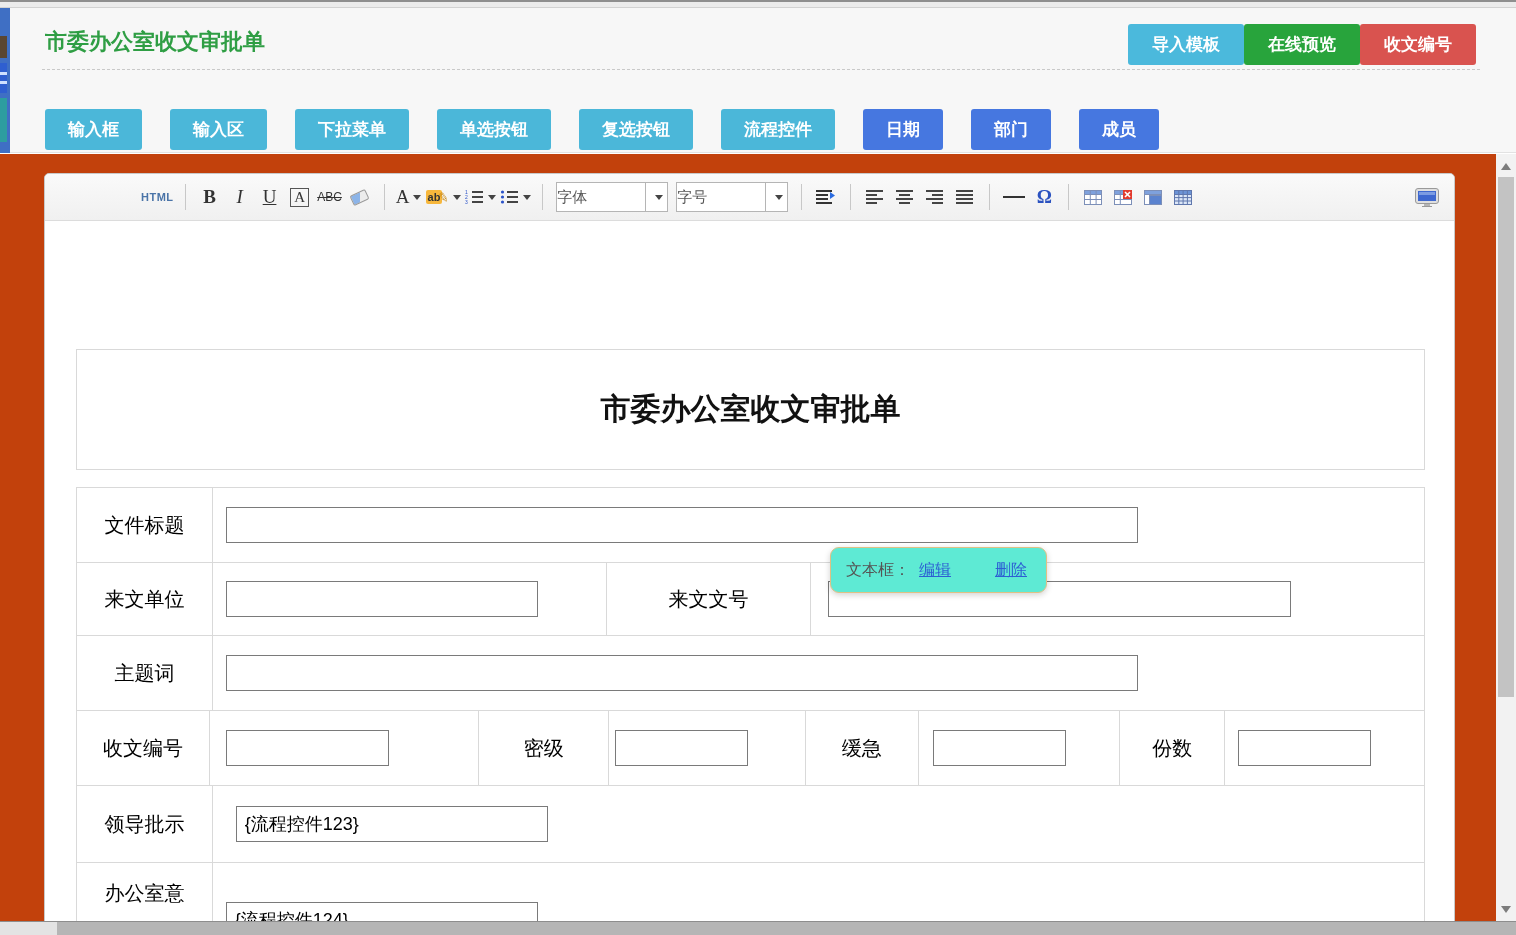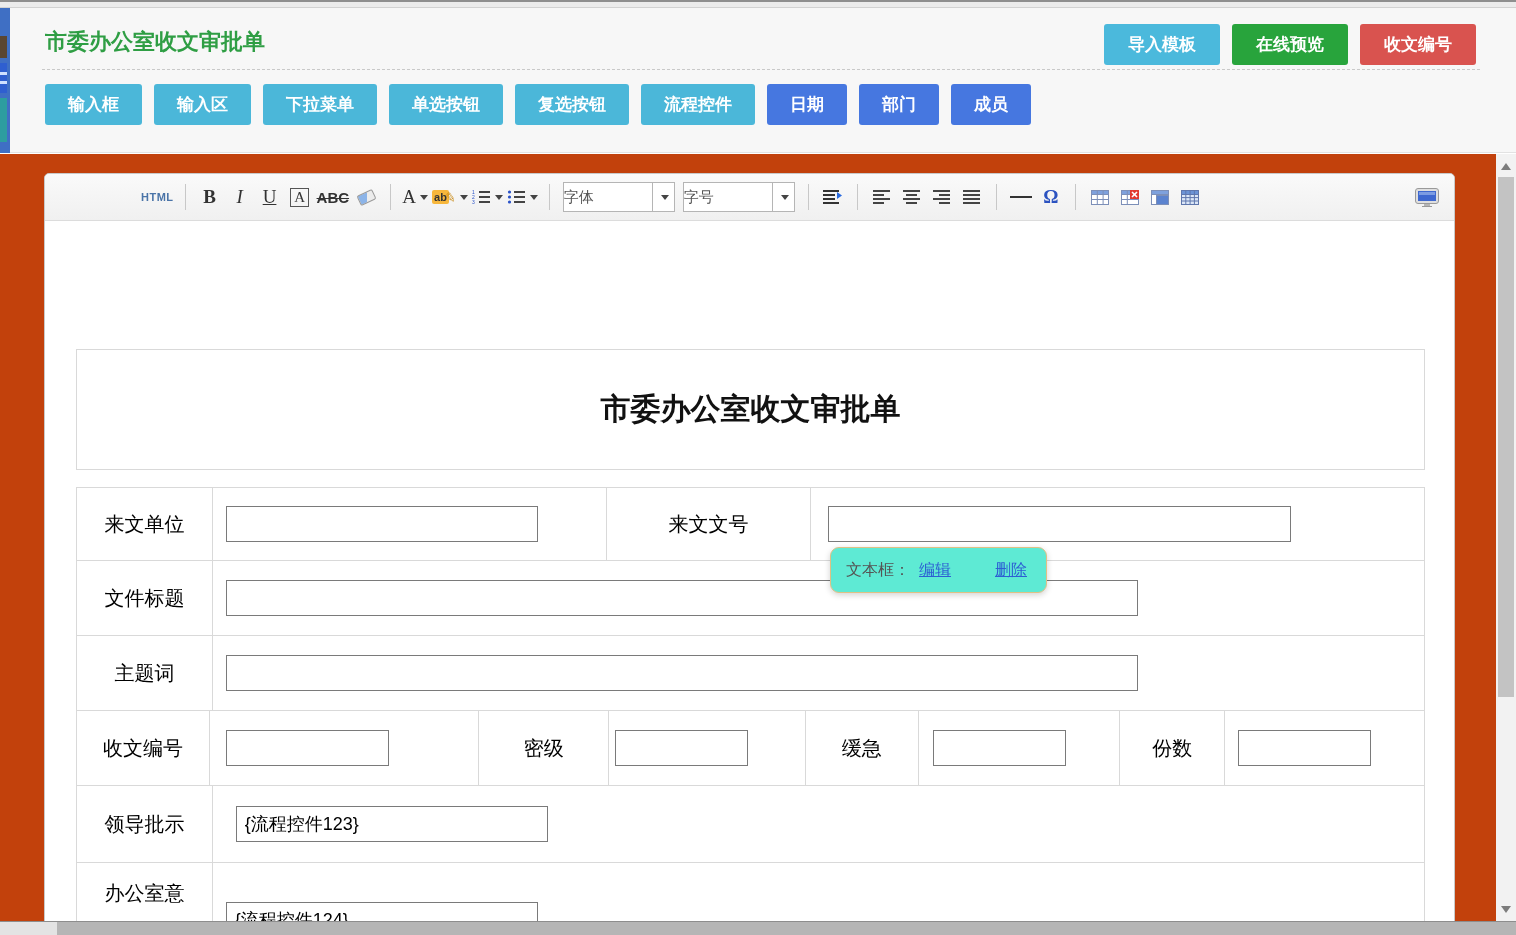--- a/index.html
+++ b/index.html
@@ -14,28 +14,28 @@
   
   .header { position:absolute; left:0; top:8px; right:0; height:145px; background:#f7f7f7;
             border-bottom:1px solid #e2e2e2; z-index:5; }
   .left-bar { position:absolute; left:0; top:0; width:10px; height:145px; background:#3f6fc4; }
   .frag { position:absolute; left:0; width:7px; }
   .frag1 { top:28px; height:22px; background:#5a4632; }
   .frag2 { top:55px; height:30px; background:#2f5fd0;
            background-image:linear-gradient(#2f5fd0 30%, #cfe0ff 30%, #cfe0ff 40%, #2f5fd0 40%, #2f5fd0 60%, #cfe0ff 60%, #cfe0ff 70%, #2f5fd0 70%); }
   .frag3 { top:90px; height:44px; background:#2d9da0; }
   .page-title { position:absolute; left:45px; top:19px; font-size:22px; font-weight:bold; color:#2f9e44; }
-  .header-actions { position:absolute; right:40px; top:16px; display:flex; gap:12px; }
+  .header-actions { position:absolute; right:40px; top:16px; display:flex; }
   .hbtn { height:41px; padding:0 24px; border:none; border-radius:3px; color:#fff;
           font-size:17px; font-weight:bold; font-family:inherit; cursor:pointer; }
   .hbtn-import  { background:#4bb9dc; }
   .hbtn-preview { background:#28a43c; }
   .hbtn-save    { background:#d9534f; }
   .dashed-sep { position:absolute; left:42px; right:36px; top:61px; border-top:1px dashed #c9c9c9; }
-  .components { position:absolute; left:45px; top:76px; display:flex; gap:12px;border-radius:7px; }
+  .components { position:absolute; left:45px; top:101px; display:flex; gap:28px;border-radius:7px; }
   .cbtn { height:41px; padding:0 23px; border:none; border-radius:3px; color:#fff;
           font-size:17px; font-weight:bold; font-family:inherit; cursor:pointer; }
   .cbtn-light { background:#4bb7d9; }
   .cbtn-dark  { background:#4677e0; }
 
   
   .content { position:absolute; left:0; top:154px; right:0; bottom:0; background:#c2410c; }
   .panel { position:absolute; left:44px; top:19px; width:1411px; height:772px;
            background:#fff; border:1px solid #c9c9c9; border-radius:5px 5px 0 0; }
 
@@ -45,21 +45,21 @@
              border-radius:5px 5px 0 0; }
   .tsep { width:1px; height:26px; background:#c8c8c8; margin:0 9px; flex:none; }
   .tbtn { min-width:26px; height:26px; display:flex; align-items:center; justify-content:center;
           margin:0 2px; cursor:pointer; flex:none; color:#333; }
   .ico-html { font-size:11px; font-weight:bold; color:#4a74a8; letter-spacing:.5px; }
   .ico-b { font-family:"Liberation Serif",serif; font-weight:bold; font-size:19px; }
   .ico-i { font-family:"Liberation Serif",serif; font-style:italic; font-size:19px; }
   .ico-u { font-family:"Liberation Serif",serif; font-size:19px; text-decoration:underline; }
   .ico-abox { font-family:"Liberation Serif",serif; font-size:15px; border:1px solid #555;
               padding:0 3px; line-height:17px; }
-  .ico-strike { font-size:15px; font-weight:bold; text-decoration:line-through; }
+  .ico-strike { font-size:12px; font-weight:normal; text-decoration:line-through; }
   .eraser { width:17px; height:11px; border-radius:2px; transform:rotate(-25deg);
             background:linear-gradient(115deg,#8cb4e8 55%, #ececec 55%); border:1px solid #9a9a9a; }
   .caret { width:0; height:0; border-left:4px solid transparent; border-right:4px solid transparent;
            border-top:5px solid #444; margin-left:4px; }
   .ico-fontcolor { font-family:"Liberation Serif",serif; font-size:19px; }
   .hl-ab { background:#f7b73c; font-size:11px; font-weight:bold; padding:1px 2px; border-radius:2px; }
   .hl-pen { font-size:13px; color:#c98a16; margin-left:-4px; transform:rotate(10deg); }
   .tsel { width:112px; height:30px; background:#fff; border:1px solid #b5b5b5; display:flex;
           align-items:center; margin:0 4px; cursor:pointer; flex:none; }
   .tsel .lbl { flex:1; font-size:15px; color:#555;font-family:Liberation Serif, serif; }
@@ -317,35 +317,35 @@
         </div>
       </div>
 
       <div class="editor">
 
         <div class="title-box">
           <div class="form-title">市委办公室收文审批单</div>
         </div>
         <div class="tgap"></div>
 
+        <div class="frow r2">
+          <div class="cell lcell" style="width:136px;">文件标题</div>
+          <div class="cell" style="width:1213px;">
+            <input class="tin" style="width: 912px; margin-left: 13px;" value="">
+          </div>
+        </div>
+
         <div class="frow r1">
           <div class="cell lcell" style="width:136px;">来文单位</div>
           <div class="cell" style="width:395px;">
             <input class="tin" style="width: 312px; margin-left: 13px;" value="">
           </div>
           <div class="cell lcell" style="width:204px;">来文文号</div>
           <div class="cell" style="width:614px;">
             <input class="tin" style="width: 463px; margin-left: 17px;" value="">
-          </div>
-        </div>
-
-        <div class="frow r2">
-          <div class="cell lcell" style="width:136px;">文件标题</div>
-          <div class="cell" style="width:1213px;">
-            <input class="tin" style="width: 912px; margin-left: 13px;" value="">
           </div>
         </div>
 
         <div class="frow r3">
           <div class="cell lcell" style="width:136px;">主题词</div>
           <div class="cell" style="width:1213px;">
             <input class="tin" style="width: 912px; margin-left: 13px;" value="">
           </div>
         </div>
 

